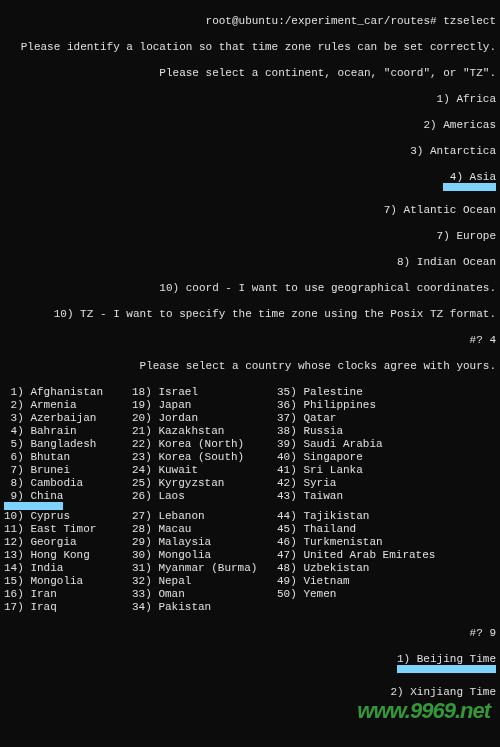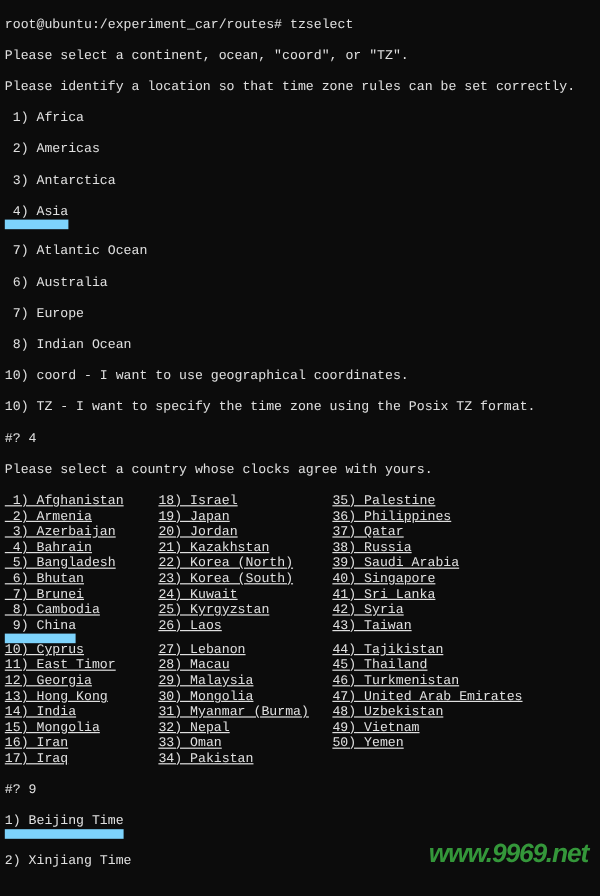--- a/index.html
+++ b/index.html
@@ -29,39 +29,38 @@
     right: 10px;
     bottom: 30px;
     font-family: Arial, sans-serif;
     font-size: 22px;
     font-weight: bold;
     font-style: italic;
     color: #3cb043;
     opacity: 0.85;
     letter-spacing: -1px;
   }
-  .line { display: block; }
-  .cols { display: flex; text-decoration: underline; }
+  .line { display: block; text-align: right; }
+  .cols { display: flex; }
   .col1 { width: 128px; }
   .col2 { width: 145px; }
   .col3 { flex: 1; }
 </style>
 </head>
 <body>
 
 <div class="terminal">
 <span class="line">root@ubuntu:/experiment_car/routes# tzselect</span>
+<span class="line">Please identify a location so that time zone rules can be set correctly.</span>
 <span class="line">Please select a continent, ocean, "coord", or "TZ".</span>
-<span class="line">Please identify a location so that time zone rules can be set correctly.</span>
 <span class="line"> 1) Africa</span>
 <span class="line"> 2) Americas</span>
 <span class="line"> 3) Antarctica</span>
 <span class="line"><span class="hl"> 4) Asia</span></span>
 <span class="line"> 7) Atlantic Ocean</span>
-<span class="line"> 6) Australia</span>
 <span class="line"> 7) Europe</span>
 <span class="line"> 8) Indian Ocean</span>
 <span class="line">10) coord - I want to use geographical coordinates.</span>
 <span class="line">10) TZ - I want to specify the time zone using the Posix TZ format.</span>
 <span class="line">#? 4</span>
 <span class="line">Please select a country whose clocks agree with yours.</span>
 <div id="country-rows"><div class="cols"><span class="col1"> 1) Afghanistan</span><span class="col2">18) Israel</span><span class="col3">35) Palestine</span></div><div class="cols"><span class="col1"> 2) Armenia</span><span class="col2">19) Japan</span><span class="col3">36) Philippines</span></div><div class="cols"><span class="col1"> 3) Azerbaijan</span><span class="col2">20) Jordan</span><span class="col3">37) Qatar</span></div><div class="cols"><span class="col1"> 4) Bahrain</span><span class="col2">21) Kazakhstan</span><span class="col3">38) Russia</span></div><div class="cols"><span class="col1"> 5) Bangladesh</span><span class="col2">22) Korea (North)</span><span class="col3">39) Saudi Arabia</span></div><div class="cols"><span class="col1"> 6) Bhutan</span><span class="col2">23) Korea (South)</span><span class="col3">40) Singapore</span></div><div class="cols"><span class="col1"> 7) Brunei</span><span class="col2">24) Kuwait</span><span class="col3">41) Sri Lanka</span></div><div class="cols"><span class="col1"> 8) Cambodia</span><span class="col2">25) Kyrgyzstan</span><span class="col3">42) Syria</span></div><div class="cols"><span class="col1"><span class="hl"> 9) China</span></span><span class="col2">26) Laos</span><span class="col3">43) Taiwan</span></div><div class="cols"><span class="col1">10) Cyprus</span><span class="col2">27) Lebanon</span><span class="col3">44) Tajikistan</span></div><div class="cols"><span class="col1">11) East Timor</span><span class="col2">28) Macau</span><span class="col3">45) Thailand</span></div><div class="cols"><span class="col1">12) Georgia</span><span class="col2">29) Malaysia</span><span class="col3">46) Turkmenistan</span></div><div class="cols"><span class="col1">13) Hong Kong</span><span class="col2">30) Mongolia</span><span class="col3">47) United Arab Emirates</span></div><div class="cols"><span class="col1">14) India</span><span class="col2">31) Myanmar (Burma)</span><span class="col3">48) Uzbekistan</span></div><div class="cols"><span class="col1">15) Mongolia</span><span class="col2">32) Nepal</span><span class="col3">49) Vietnam</span></div><div class="cols"><span class="col1">16) Iran</span><span class="col2">33) Oman</span><span class="col3">50) Yemen</span></div><div class="cols"><span class="col1">17) Iraq</span><span class="col2">34) Pakistan</span><span class="col3"></span></div></div>
 <span class="line">#? 9</span>
 <span class="line"><span class="hl">1) Beijing Time</span></span>
 <span class="line">2) Xinjiang Time</span>

